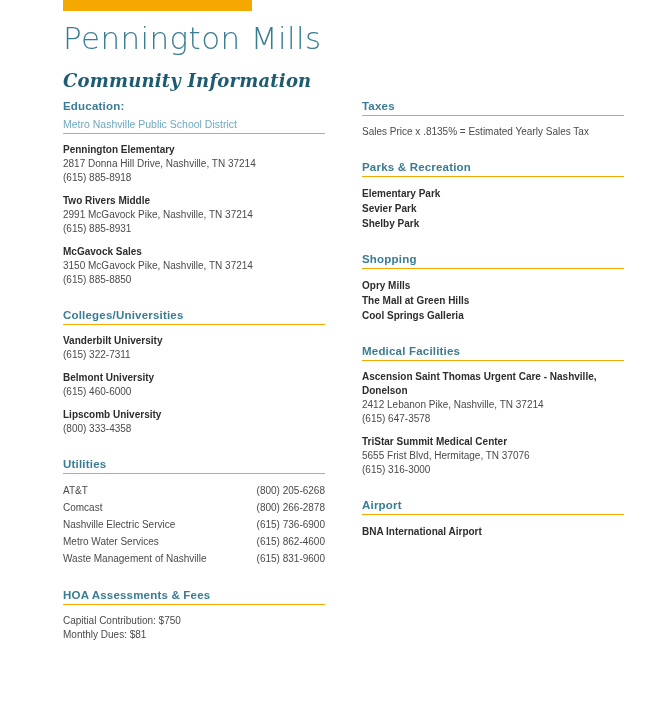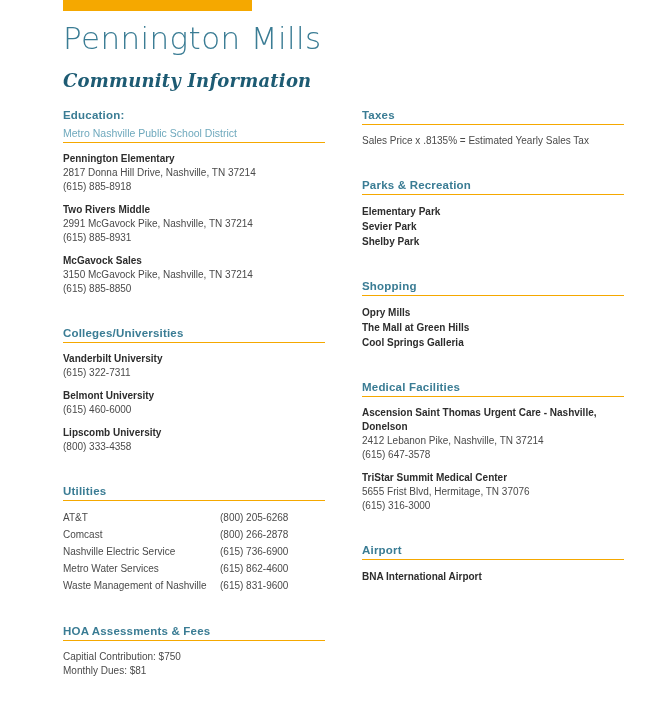--- a/index.html
+++ b/index.html
@@ -64,21 +64,20 @@
     left: 51px;
     width: 262px;
   }
   .col-right {
     left: 350px;
     width: 262px;
   }
 
   .section {
     margin-bottom: 14px;
-    margin-top: 9px;
   }
   .section-head {
     font-size: 11.5px;
     font-weight: bold;
     letter-spacing: 0.2px;
     padding-bottom: 3px;
     border-bottom: 1px solid #f5a800;
     margin: 0 0 0 0;
   }
   .head-teal { color: #3a7c94; }
@@ -127,20 +126,21 @@
     border-collapse: collapse;
     margin-top: 8px;
   }
   table.kv td {
     font-size: 10px;
     color: #4a4a4a;
     padding: 1.5px 0;
     line-height: 14px;
   }
   table.kv td.val {
+    text-align: right;
     width: 105px;
   }
 
   .spacer-8 { height: 8px; }
 </style>
 </head>
 <body>
 
 <div class="page">
 

